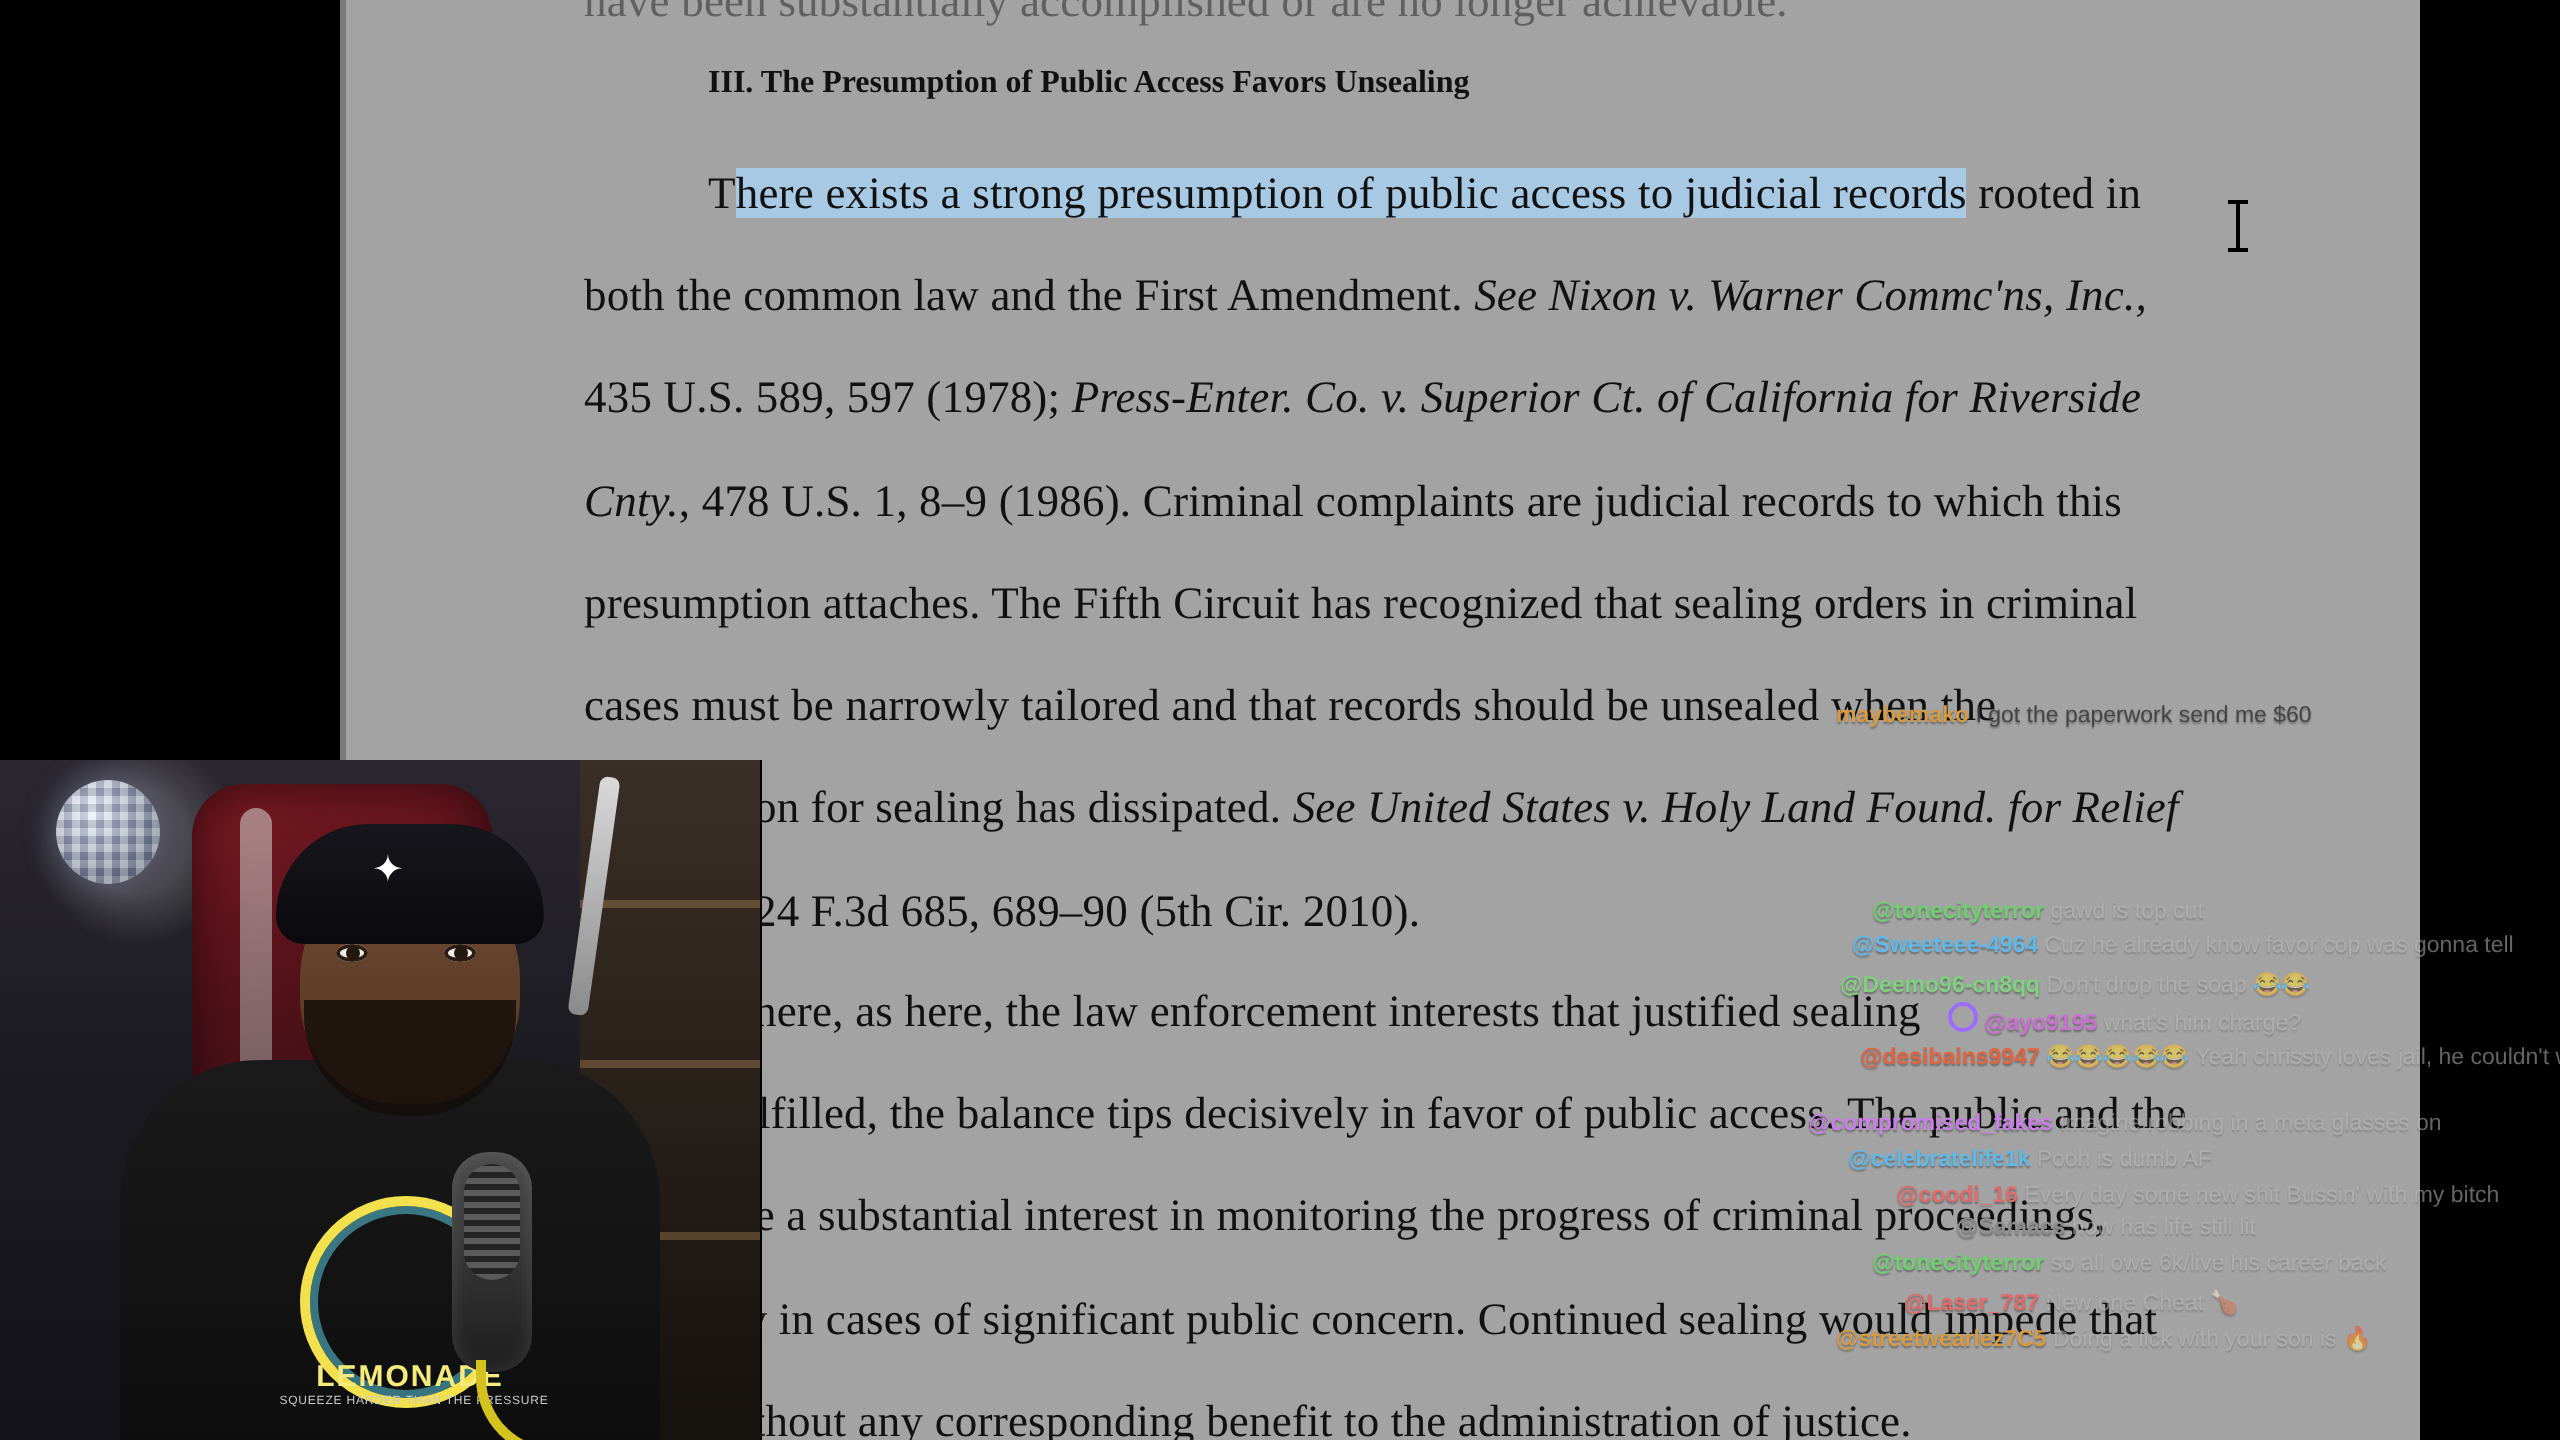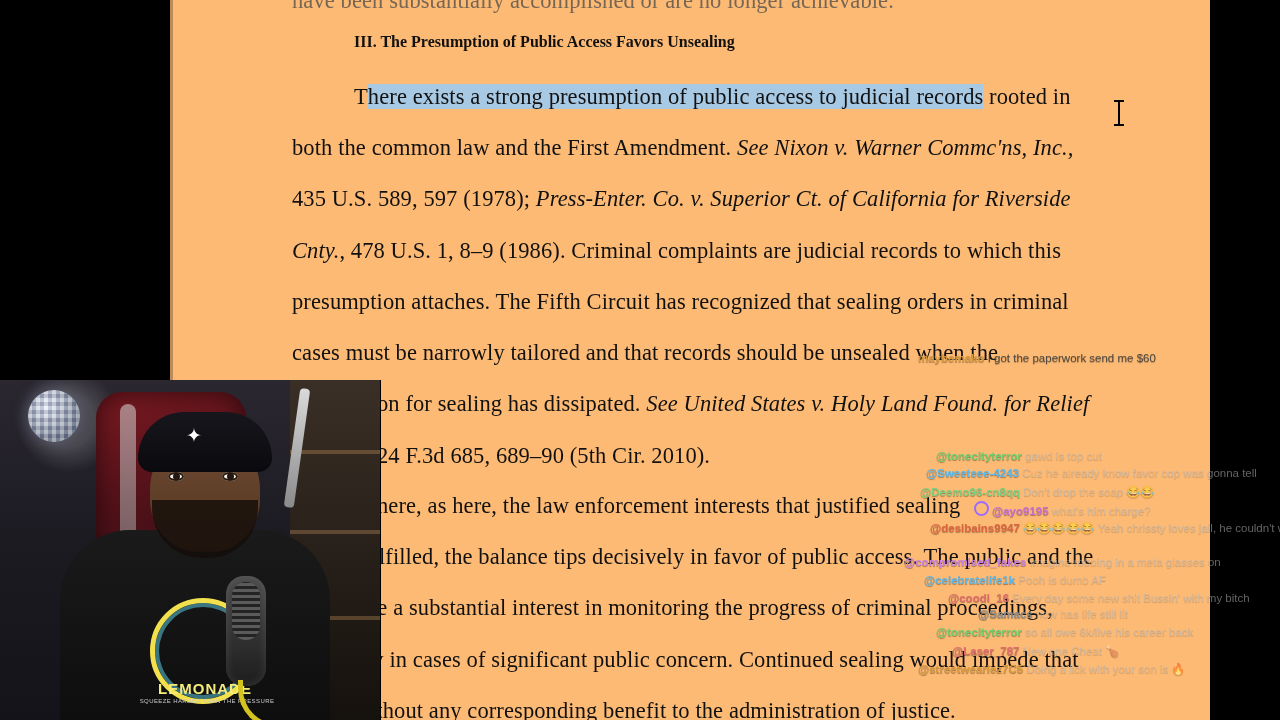--- a/index.html
+++ b/index.html
@@ -21,21 +21,21 @@
     overflow: hidden;
   }
 
   
   #doc-pane {
     position: absolute;
     left: 170px;
     top: 0;
     width: 1040px;
     height: 720px;
-    background: #fdba74;
+    background: #a3a3a3;
     overflow: hidden;
   }
   #doc-inner {
     position: absolute;
     left: 0;
     top: 0;
     width: 1040px;
     padding: 0;
   }
   .doc-line {
@@ -386,21 +386,21 @@
     <div class="shirt-text">LEMONADE</div>
     <div class="shirt-sub">SQUEEZE HARDER THAN THE PRESSURE</div>
     <div class="mic-body"></div>
     <div class="mic-grille"></div>
     <div class="mic-cable"></div>
   </div>
 
   <div id="chat-overlay">
       <div class="chat-msg highlight" style="left: 28px; top: 12px;"><span class="msg-user" style="color: rgb(216, 154, 63); margin-top: 24px;">maybemako </span><span class="msg-body">I got the paperwork send me $60</span></div>
       <div class="chat-msg" style="left: 46px; top: 110px;"><span class="msg-user" style="color: rgb(111, 207, 111);">@tonecityterror </span><span class="msg-body">gawd is top cut</span></div>
-      <div class="chat-msg" style="left: 36px; top: 127px;"><span class="msg-user" style="color: rgb(95, 184, 232);">@Sweeteee-4243 </span><span class="msg-body">Cuz he already know favor cop was gonna tell</span></div>
+      <div class="chat-msg" style="left: 36px; top: 127px;"><span class="msg-user" style="color: rgb(95, 184, 232);">@Sweeteee-4964 </span><span class="msg-body">Cuz he already know favor cop was gonna tell</span></div>
       <div class="chat-msg" style="left: 30px; top: 145px;"><span class="msg-user" style="color: rgb(127, 209, 127);">@Deemo96-cn8qq </span><span class="msg-body">Don't drop the soap 😂😂</span></div>
       <div class="chat-msg" style="left: 84px; top: 161px;"><span class="badge-dot"></span><span class="msg-user" style="color: rgb(201, 111, 209); text-align: center;">@ayo9195 </span><span class="msg-body">what's him charge?</span></div>
       <div class="chat-msg" style="left: 40px; top: 181px;"><span class="msg-user" style="color: rgb(224, 100, 63);">@desibains9947 </span><span class="msg-body">😂😂😂😂😂 Yeah chrissty loves jail, he couldn't wait to go back 😂😂😂</span></div>
       <div class="chat-msg" style="left: 14px; top: 216px;"><span class="msg-user" style="color: rgb(201, 127, 232);">@compromised_fakes </span><span class="msg-body">Imagine robbing in a meta glasses on</span></div>
       <div class="chat-msg" style="left: 34px; top: 234px;"><span class="msg-user" style="color: rgb(95, 184, 232);">@celebratelife1k </span><span class="msg-body">Pooh is dumb AF</span></div>
       <div class="chat-msg" style="left: 58px; top: 252px;"><span class="msg-user" style="color: rgb(224, 107, 107);">@coodi_16 </span><span class="msg-body">Every day some new shit Bussin' with my bitch</span></div>
       <div class="chat-msg" style="left: 48px; top: 268px;"><span class="msg-user" style="color: rgb(142, 142, 142); padding-left: 40px;">@Samacs </span><span class="msg-body">how has life still lit</span></div>
       <div class="chat-msg" style="left: 46px; top: 286px;"><span class="msg-user" style="color: rgb(111, 207, 111);">@tonecityterror </span><span class="msg-body">so all owe 6k/live his career back</span></div>
       <div class="chat-msg" style="left: 62px; top: 304px;"><span class="msg-user" style="color: rgb(224, 107, 107);">@Laser_787 </span><span class="msg-body">New one Cheat 🍗</span></div>
       <div class="chat-msg" style="left: 28px; top: 322px;"><span class="msg-user" style="color: rgb(216, 154, 63);">@streetwearlez7C5 </span><span class="msg-body">Doing a lick with your son is 🔥</span></div>

